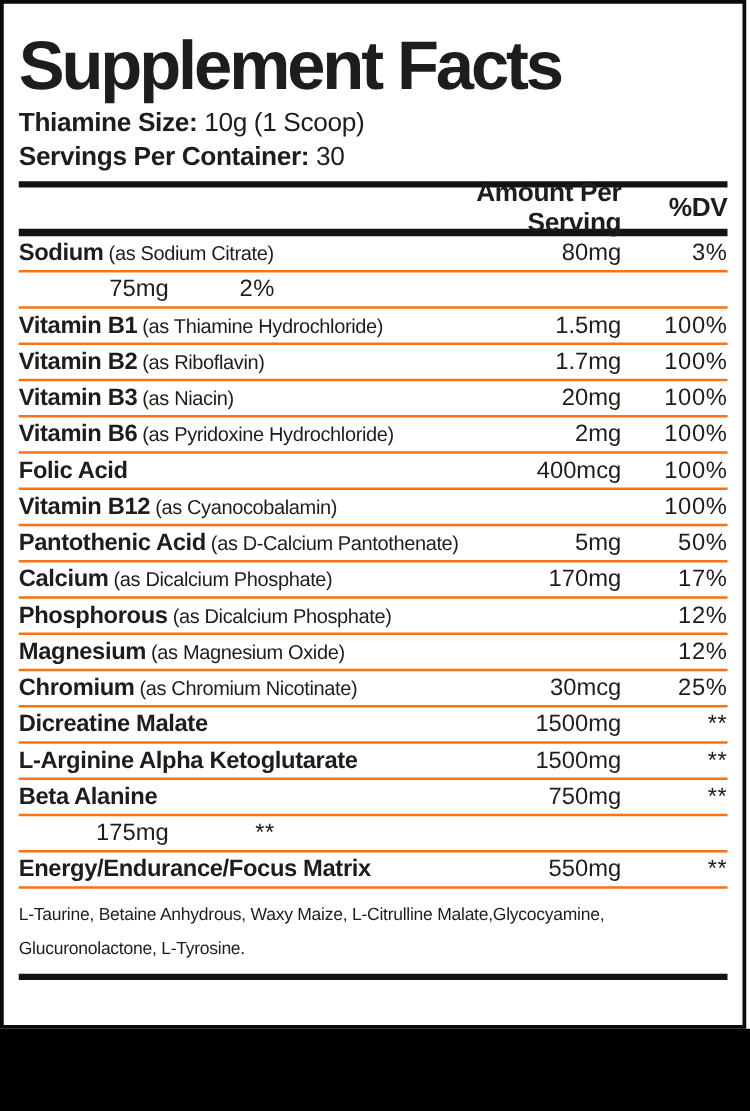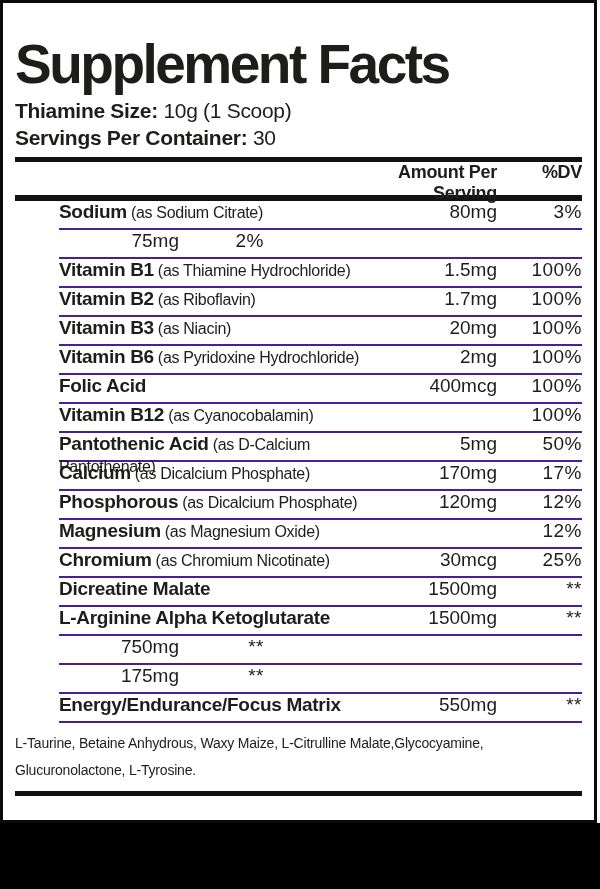--- a/index.html
+++ b/index.html
@@ -10,21 +10,21 @@
     color:#1d1d1b;
     -webkit-font-smoothing:antialiased;
   }
   .page { width:600px; height:889px; position:relative; background:#ffffff; }
 
   .facts-label {
     box-sizing:border-box;
     width:597px; height:823px;
     border:3px solid #0a0a0a;
     background:#ffffff;
-    padding:16px 12px;
+    padding:4px 12px;
     overflow:hidden;
   }
 
   .title {
     margin-top:14px;
     font-size:55px;
     font-weight:bold;
     letter-spacing:-2.5px;
     line-height:62px;
     white-space:nowrap;
@@ -41,38 +41,37 @@
 
   .thick-bar {
     height:5px;
     background:#121212;
     margin-top:8px;
   }
   .thick-bar.under-header { margin-top:0; height:6px; }
 
   .col-header {
     display:flex;
-    align-items:flex-start;
+    align-items:center;
     height:33px;
-    font-size:18px;
+    font-size:21px;
     font-weight:bold;
     letter-spacing:-0.3px;
   }
   .cell-name { flex:1; min-width:0; }
   .cell-amt  { width:120px; text-align:right; }
   .cell-dv   { width:85px;  text-align:right; }
 
   .rows { }
   .row {
     display:flex;
-    align-items:flex-start;
+    align-items:center;
     height:27px;
-    border-bottom:2px solid #4c1d95;
+    border-bottom:2px solid #f97316;
     font-size:19px;
-    margin-left:44px;
   }
   .row .nm { font-weight:bold; letter-spacing:-0.3px; }
   .row .dt { font-weight:normal; font-size:16px; letter-spacing:-0.3px; margin-left:4px; }
   .row .cell-amt, .row .cell-dv { font-weight:normal; }
   .row .cell-dv { letter-spacing:0.5px; }
 
   .ingredients {
     margin-top:7px;
     font-size:14px;
     line-height:27px;
@@ -180,21 +179,20 @@
       </div>
 
       <div class="row">
         <div class="cell-name"><span class="nm">Calcium</span><span class="dt">(as Dicalcium Phosphate)</span></div>
         <div class="cell-amt">170mg</div>
         <div class="cell-dv">17%</div>
       </div>
 
       <div class="row">
         <div class="cell-name"><span class="nm">Phosphorous</span><span class="dt">(as Dicalcium Phosphate)</span></div>
-        <div class="cell-amt">120mg</div>
         <div class="cell-dv">12%</div>
       </div>
 
       <div class="row">
         <div class="cell-name"><span class="nm">Magnesium</span><span class="dt">(as Magnesium Oxide)</span></div>
         <div class="cell-dv">12%</div>
       </div>
 
       <div class="row">
         <div class="cell-name"><span class="nm">Chromium</span><span class="dt">(as Chromium Nicotinate)</span></div>
@@ -208,20 +206,21 @@
         <div class="cell-dv">**</div>
       </div>
 
       <div class="row">
         <div class="cell-name"><span class="nm">L-Arginine Alpha Ketoglutarate</span><span class="dt"></span></div>
         <div class="cell-amt">1500mg</div>
         <div class="cell-dv">**</div>
       </div>
 
       <div class="row">
+        <div class="cell-name"><span class="nm">Beta Alanine</span><span class="dt"></span></div>
         <div class="cell-amt">750mg</div>
         <div class="cell-dv">**</div>
       </div>
 
       <div class="row">
         <div class="cell-amt">175mg</div>
         <div class="cell-dv">**</div>
       </div>
 
       <div class="row">

